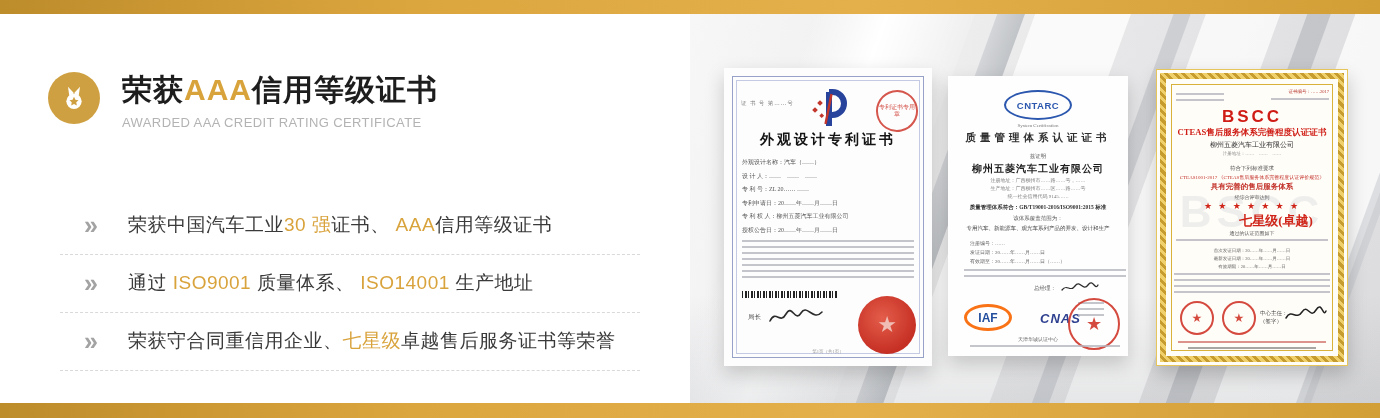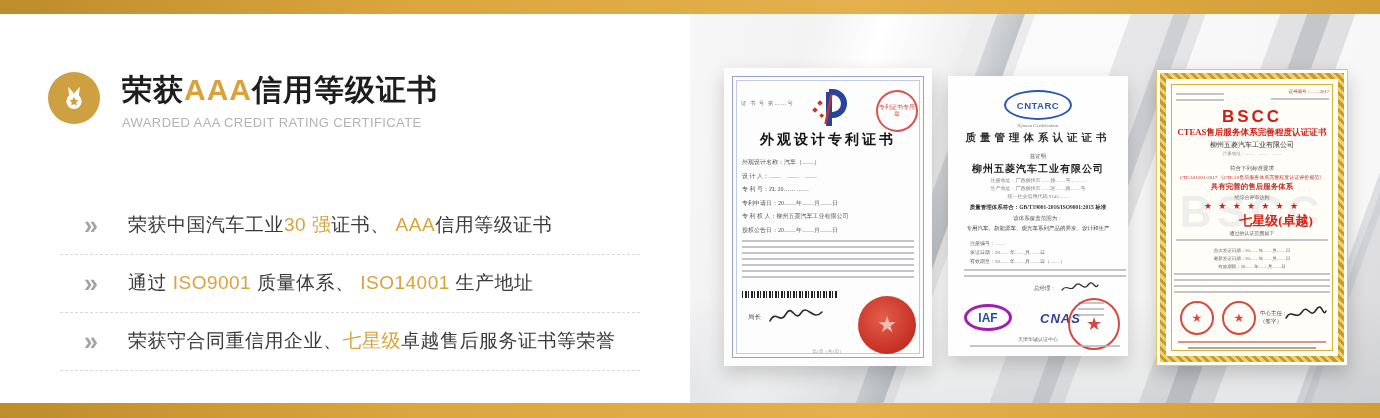--- a/index.html
+++ b/index.html
@@ -74,21 +74,21 @@
   .q-title { top:55px; font-size:10.5px; font-weight:bold; letter-spacing:4px; color:#2f2f2f; }
   .q-certify { top:77px; font-size:5.5px; color:#555; }
   .q-company { top:86px; font-size:10px; font-weight:bold; color:#1f1f1f; letter-spacing:1px; }
   .q-info { top:101px; font-size:5px; color:#7c7c7c; line-height:8px; text-align:center; left:0; right:0; white-space:nowrap; }
   .q-standard { top:128px; font-size:5.5px; color:#333; font-weight:bold; }
   .q-scope-label { top:139px; font-size:5.5px; color:#555; }
   .q-scope { top:149px; font-size:5.5px; color:#444; }
   .q-reg { top:163px; left:22px; font-size:5px; color:#666; line-height:9px; text-align:left; white-space:nowrap; }
   .q-para { top:193px; left:16px; width:162px; height:8px; }
   .q-sig { top:205px; right:28px; display:flex; align-items:center; gap:4px; }
-  .iaf { top:228px; left:16px; width:48px; height:27px; border:3px solid #a21caf; border-radius:50%;
+  .iaf { top:228px; left:16px; width:48px; height:27px; border:3px solid #f97316; border-radius:50%;
          display:flex; align-items:center; justify-content:center; }
   .iaf b { color:#234f9e; font-size:12px; font-family:"Liberation Sans",sans-serif; }
   .cnas { top:230px; left:72px; width:56px; height:24px; display:flex; align-items:center; justify-content:center; }
   .cnas b { color:#2d3f8f; font-size:13px; font-style:italic; letter-spacing:1px; font-family:"Liberation Sans",sans-serif;margin-left:25px; }
   .cnas-micro { top:226px; left:130px; width:26px; height:18px; }
   .star-seal { border:2px solid #d0372b; border-radius:50%; display:flex; align-items:center; justify-content:center; opacity:.9; }
   .q-seal { top:222px; right:8px; width:52px; height:52px; }
   .star-seal span { color:#d0372b; }
   .q-issuer { top:260px; font-size:5px; color:#666; }
   .q-addr { top:269px; left:22px; width:150px; height:3px; }

